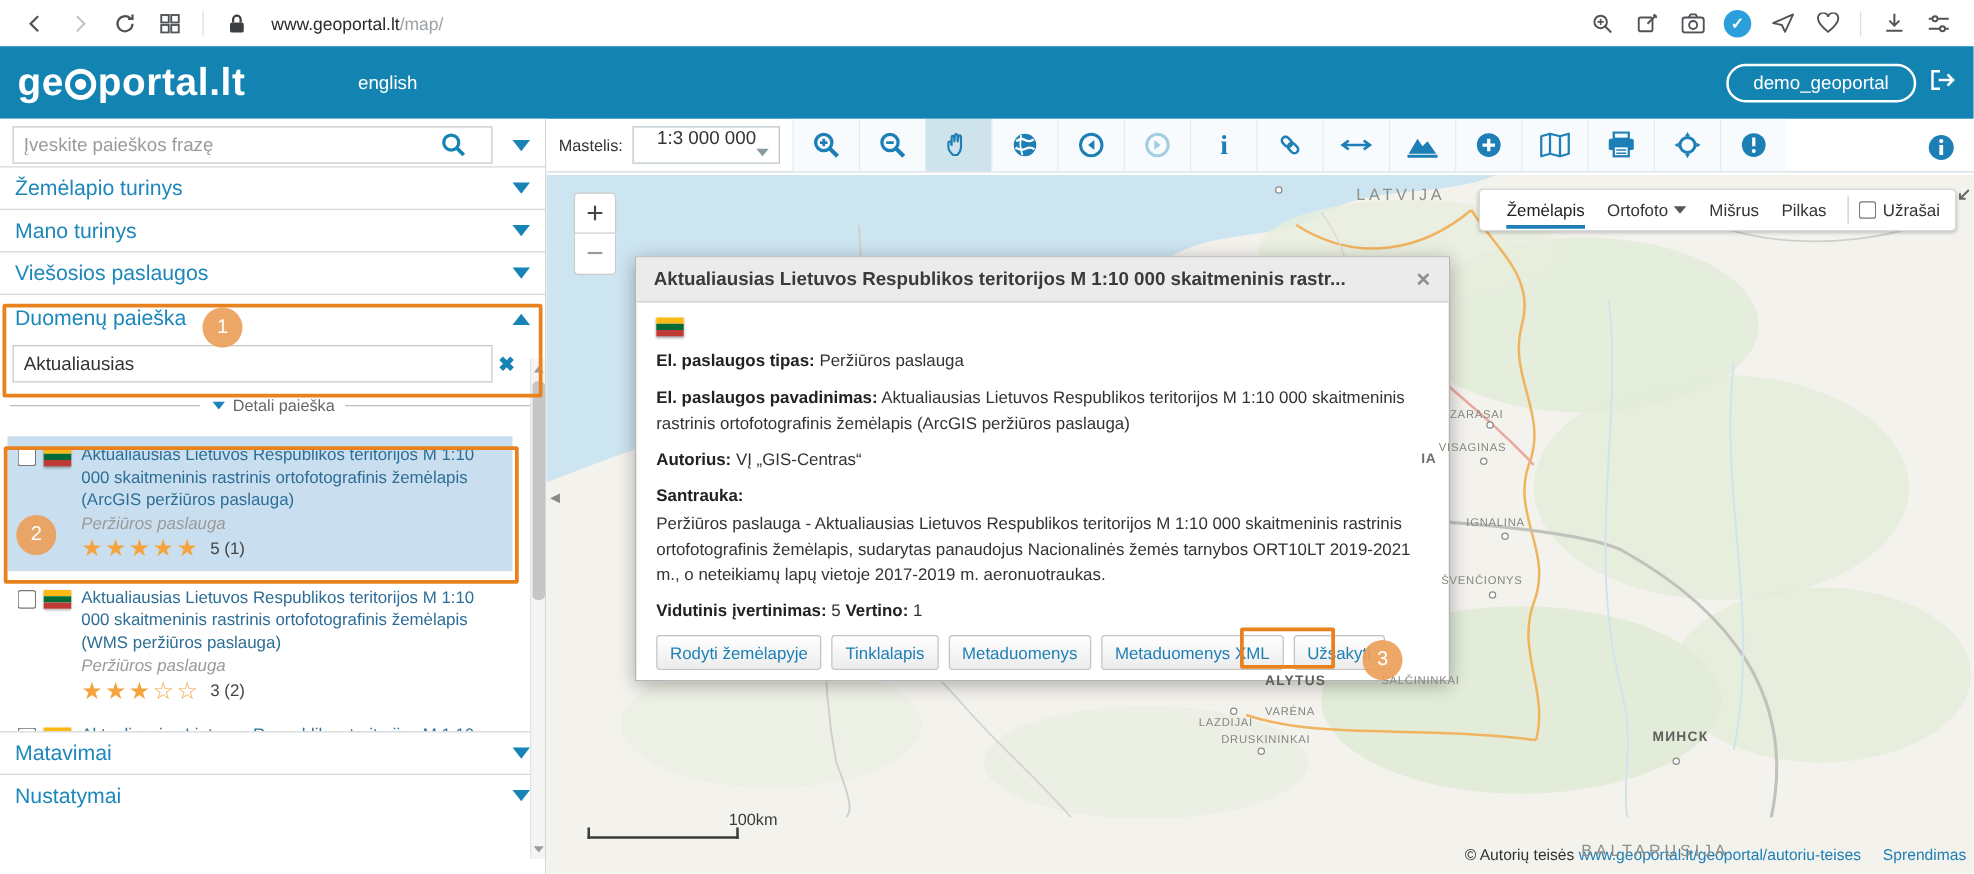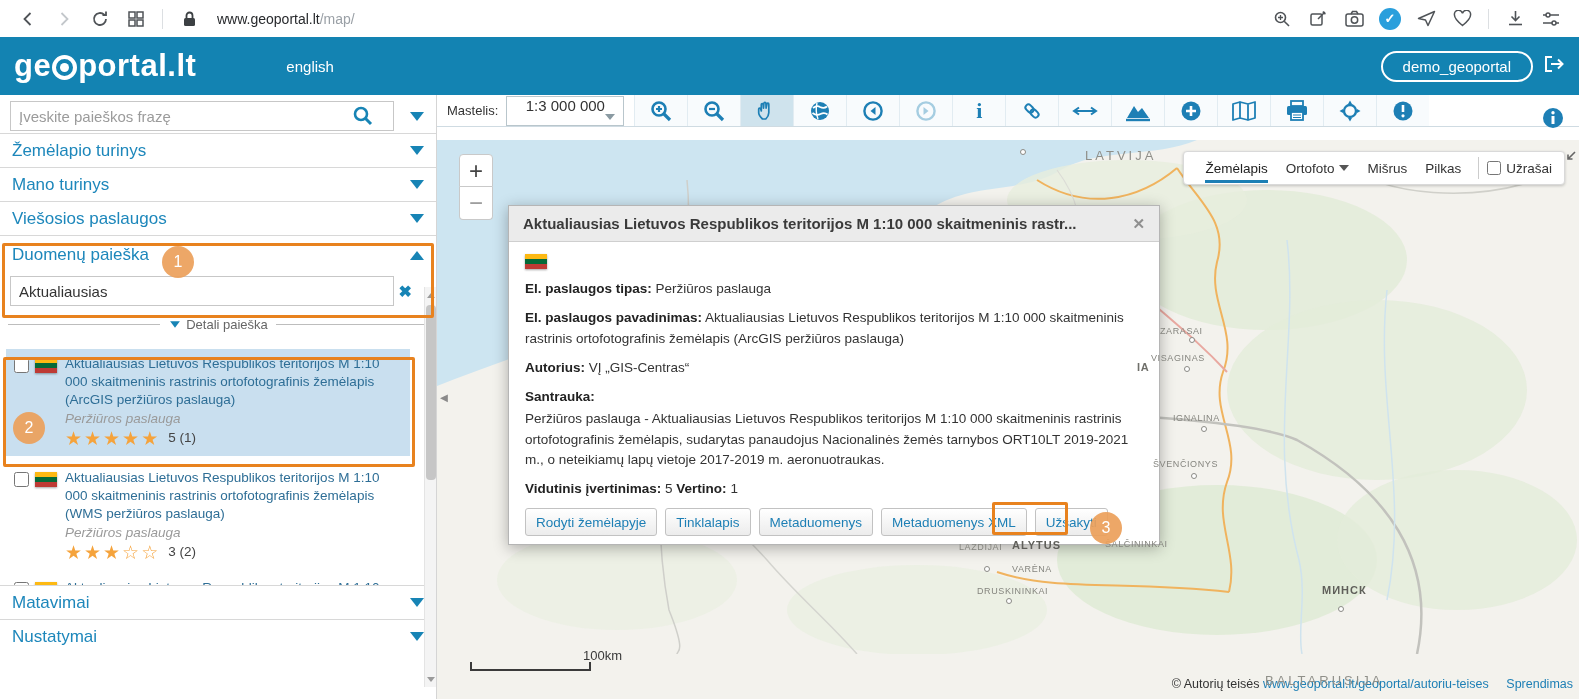--- a/index.html
+++ b/index.html
@@ -59,21 +59,21 @@
   .r-sub { font-size:13.5px; color:#9a9a9a; font-style:italic; margin-top:2px; }
   .r-stars { color:#f5a33c; font-size:19px; letter-spacing:2px; margin-top:1px; }
   .r-rating { font-size:13.5px; color:#444; margin-left:8px; }
   .scrollbar { position:absolute; left:424px; top:192px; width:12px; height:400px; background:#f4f4f4; border-left:1px solid #e4e4e4; }
   .sb-arrow { position:absolute; left:1px; width:10px; height:12px; display:flex; align-items:center; justify-content:center; cursor:pointer; }
   .sb-tri-up { width:0; height:0; border-left:4px solid transparent; border-right:4px solid transparent; border-bottom:5px solid #9a9a9a; }
   .sb-tri-down { width:0; height:0; border-left:4px solid transparent; border-right:4px solid transparent; border-top:5px solid #9a9a9a; }
   .sb-thumb { position:absolute; left:1px; top:18px; width:10px; height:175px; background:#c6c6c6; border-radius:4px; cursor:pointer; }
 
   
-  .map-toolbar { height:32px; background:#fff; border-bottom:1px solid #cfdbe2; display:flex; align-items:stretch; position:relative; }
+  .map-toolbar { height:43px; background:#fff; border-bottom:1px solid #cfdbe2; display:flex; align-items:stretch; position:relative; }
   .scale-group { display:flex; align-items:center; padding:0 10px; }
   .scale-label { font-size:13px; color:#333; margin-right:8px; }
   .scale-select { width:118px; height:30px; border:1px solid #b9c6cc; background:#fff; display:flex; align-items:center; padding:0 8px; font-size:15px; color:#333; cursor:pointer;flex-direction:column; }
   .scale-select .sel-caret { margin-left:auto; width:0; height:0; border-left:5px solid transparent; border-right:5px solid transparent; border-top:6px solid #8a9aa2; }
   .tb-btn { width:53px; display:flex; align-items:center; justify-content:center; background:#f8fbfd; border-left:1px solid #e2ecf2; cursor:pointer; }
   .tb-btn:last-of-type { border-right:1px solid #e2ecf2; }
   .tb-btn.active { background:#cfe3ed; }
   .tb-btn svg { display:block; }
   .tb-info-right { position:absolute; right:14px; top:0; height:45px; display:flex; align-items:center; cursor:pointer; }
 
@@ -527,21 +527,21 @@
         <a>Sprendimas</a>
       </div>
     <div class="map-label country" style="left: 648px; top: 8px;">LATVIJA</div>
         <div class="map-label town" style="left: 723px; top: 186px;">ZARASAI</div>
         <div class="map-label town" style="left: 714px; top: 213px;">VISAGINAS</div>
         <div class="map-label town-bold" style="left: 700px; top: 221px;">IA</div>
         <div class="map-label town" style="left: 736px; top: 273px;">IGNALINA</div>
         <div class="map-label town" style="left: 716px; top: 319px;">ŠVENČIONYS</div>
         <div class="map-label city" style="left: 575px; top: 399px;">ALYTUS</div>
         <div class="map-label town" style="left: 668px; top: 399px;">ŠALČININKAI</div>
-        <div class="map-label town" style="left: 522px; top: 402px; text-align: center;">LAZDIJAI</div>
+        <div class="map-label town" style="left: 522px; top: 433px; text-align: center;">LAZDIJAI</div>
         <div class="map-label town" style="left: 575px; top: 424px;">VARĖNA</div>
         <div class="map-label town" style="left: 540px; top: 446px;">DRUSKININKAI</div>
         <div class="map-label city" style="left: 885px; top: 444px;">МИНСК</div>
         <div class="map-label country" style="left: 828px; top: 533px;">BALTARUSIJA</div>
         <div class="map-marker" style="left: 583px; top: 9px;"></div>
         <div class="map-marker" style="left: 752px; top: 197px;"></div>
         <div class="map-marker" style="left: 747px; top: 226px;"></div>
         <div class="map-marker" style="left: 764px; top: 286px;"></div>
         <div class="map-marker" style="left: 754px; top: 333px;"></div>
         <div class="map-marker" style="left: 547px; top: 426px;"></div>

